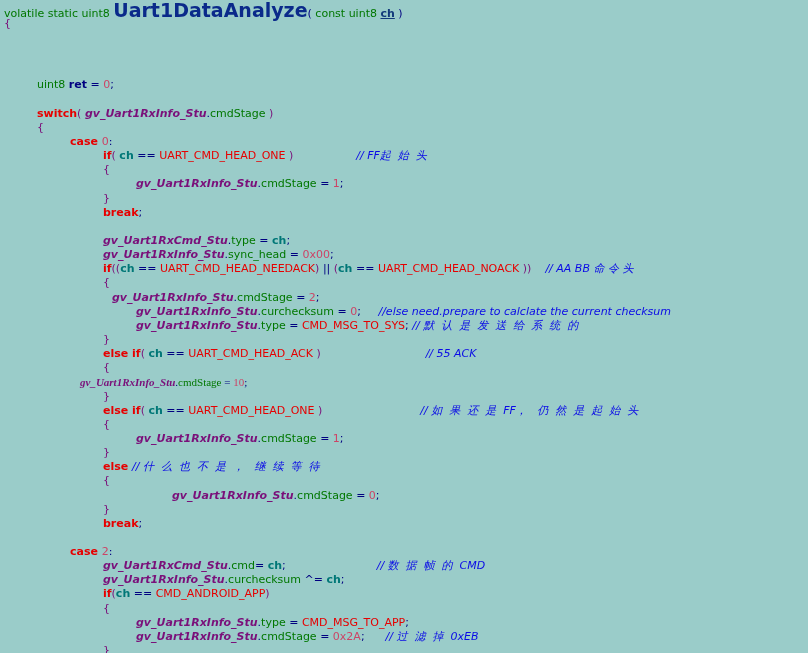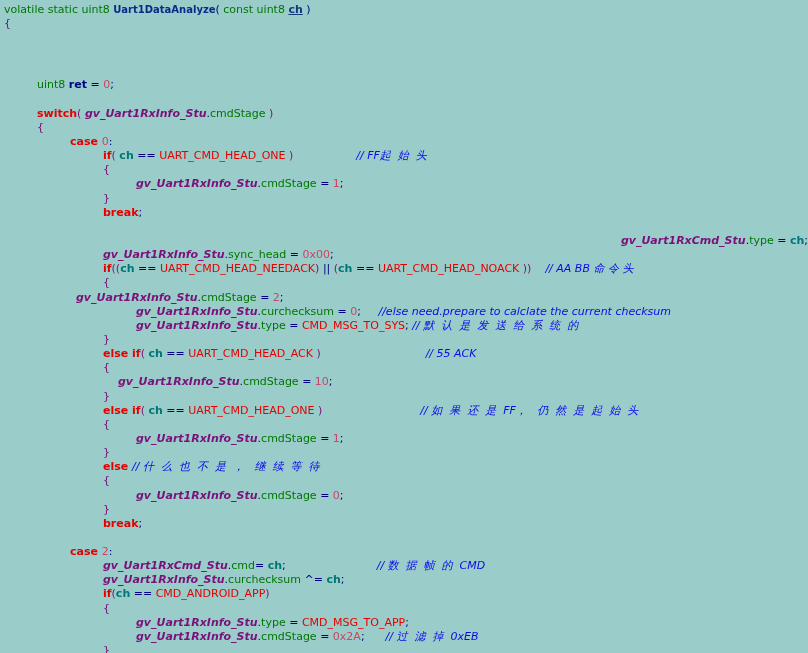--- a/index.html
+++ b/index.html
@@ -16,21 +16,21 @@
   }
   .line{
     height:14.15px;
     line-height:14.15px;
     font-size:11px;
     white-space:pre;
     color:var(--n,#000080);
   }
   .tok{white-space:pre;}
   .tok.g  {color:var(--g,#007700);}
-  .tok.fn {color:var(--fn,#0a2a8a);font-weight:bold;font-size:10px;}
+  .tok.fn {color:var(--fn,#0a2a8a);font-weight:bold;font-size:19px;}
   .tok.n  {color:var(--n,#000080);}
   .tok.p  {color:var(--p,#7a107a);}
   .tok.gv {color:var(--p,#7a107a);font-weight:bold;font-style:italic;}
   .tok.k  {color:var(--k,#e60000);font-weight:bold;}
   .tok.m  {color:var(--k,#e60000);}
   .tok.ch {color:var(--ch,#007777);font-weight:bold;}
   .tok.chd{color:var(--chd,#123a7a);font-weight:bold;text-decoration:underline;}
   .tok.num{color:var(--num,#cc4466);}
   .tok.cm {color:var(--cm,#0a0ae6);font-style:italic;}
   .tok.b  {color:var(--n,#000080);font-weight:bold;}
@@ -46,39 +46,39 @@
     <div class="line" style="padding-left: 4px;"></div>
     <div class="line" style="padding-left: 37px;"><span class="tok k">switch</span><span class="tok p">( </span><span class="tok gv">gv_Uart1RxInfo_Stu</span><span class="tok n">.</span><span class="tok g">cmdStage</span><span class="tok p"> )</span></div>
     <div class="line" style="padding-left: 37px;"><span class="tok p">{</span></div>
     <div class="line" style="padding-left: 70px;"><span class="tok k">case </span><span class="tok num">0</span><span class="tok n">:</span></div>
     <div class="line" style="padding-left: 103px;"><span class="tok k">if</span><span class="tok p">( </span><span class="tok ch">ch</span><span class="tok n"> == </span><span class="tok m">UART_CMD_HEAD_ONE</span><span class="tok p"> )</span><span class="tok cm">                  // FF起  始  头</span></div>
     <div class="line" style="padding-left: 103px;"><span class="tok p">{</span></div>
     <div class="line" style="padding-left: 136px;"><span class="tok gv">gv_Uart1RxInfo_Stu</span><span class="tok n">.</span><span class="tok g">cmdStage</span><span class="tok n"> = </span><span class="tok num">1</span><span class="tok n">;</span></div>
     <div class="line" style="padding-left: 103px;"><span class="tok p">}</span></div>
     <div class="line" style="padding-left: 103px;"><span class="tok k">break</span><span class="tok n">;</span></div>
     <div class="line" style="padding-left: 4px;"></div>
-    <div class="line" style="padding-left: 103px; text-align: right;"><span class="tok gv">gv_Uart1RxCmd_Stu</span><span class="tok n">.</span><span class="tok g">type</span><span class="tok n"> = </span><span class="tok ch">ch</span><span class="tok n">;</span></div>
+    <div class="line" style="padding-left: 103px;"><span class="tok gv">gv_Uart1RxCmd_Stu</span><span class="tok n">.</span><span class="tok g">type</span><span class="tok n"> = </span><span class="tok ch">ch</span><span class="tok n">;</span></div>
     <div class="line" style="padding-left: 103px;"><span class="tok gv">gv_Uart1RxInfo_Stu</span><span class="tok n">.</span><span class="tok g">sync_head</span><span class="tok n"> = </span><span class="tok num">0x00</span><span class="tok n">;</span></div>
     <div class="line" style="padding-left: 103px;"><span class="tok k">if</span><span class="tok p">((</span><span class="tok ch">ch</span><span class="tok n"> == </span><span class="tok m">UART_CMD_HEAD_NEEDACK</span><span class="tok p">)</span><span class="tok n"> || </span><span class="tok p">(</span><span class="tok ch">ch</span><span class="tok n"> == </span><span class="tok m">UART_CMD_HEAD_NOACK</span><span class="tok p"> ))</span><span class="tok cm">    // AA BB 命 令 头</span></div>
     <div class="line" style="padding-left: 103px;"><span class="tok p">{</span></div>
-    <div class="line" style="padding-left: 76px;"><span class="tok gv">gv_Uart1RxInfo_Stu</span><span class="tok n">.</span><span class="tok g">cmdStage</span><span class="tok n"> = </span><span class="tok num">2</span><span class="tok n">;</span></div>
+    <div class="line" style="padding-left: 112px;"><span class="tok gv">gv_Uart1RxInfo_Stu</span><span class="tok n">.</span><span class="tok g">cmdStage</span><span class="tok n"> = </span><span class="tok num">2</span><span class="tok n">;</span></div>
     <div class="line" style="padding-left: 136px;"><span class="tok gv">gv_Uart1RxInfo_Stu</span><span class="tok n">.</span><span class="tok g">curchecksum</span><span class="tok n"> = </span><span class="tok num">0</span><span class="tok n">;</span><span class="tok cm">     //else need.prepare to calclate the current checksum</span></div>
     <div class="line" style="padding-left: 136px;"><span class="tok gv">gv_Uart1RxInfo_Stu</span><span class="tok n">.</span><span class="tok g">type</span><span class="tok n"> = </span><span class="tok m">CMD_MSG_TO_SYS</span><span class="tok n">;</span><span class="tok cm"> // 默  认  是  发  送  给  系  统  的</span></div>
     <div class="line" style="padding-left: 103px;"><span class="tok p">}</span></div>
     <div class="line" style="padding-left: 103px;"><span class="tok k">else if</span><span class="tok p">( </span><span class="tok ch">ch</span><span class="tok n"> == </span><span class="tok m">UART_CMD_HEAD_ACK</span><span class="tok p"> )</span><span class="tok cm">                              // 55 ACK</span></div>
     <div class="line" style="padding-left: 103px;"><span class="tok p">{</span></div>
-    <div class="line" style="padding-left: 118px;"><span class="tok gv">gv_Uart1RxInfo_Stu</span><span class="tok n">.</span><span class="tok g">cmdStage</span><span class="tok n"> = </span><span class="tok num">10</span><span class="tok n">;</span></div>
+    <div class="line" style="padding-left: 80px; font-family: Liberation Serif, serif;"><span class="tok gv">gv_Uart1RxInfo_Stu</span><span class="tok n">.</span><span class="tok g">cmdStage</span><span class="tok n"> = </span><span class="tok num">10</span><span class="tok n">;</span></div>
     <div class="line" style="padding-left: 103px;"><span class="tok p">}</span></div>
     <div class="line" style="padding-left: 103px;"><span class="tok k">else if</span><span class="tok p">( </span><span class="tok ch">ch</span><span class="tok n"> == </span><span class="tok m">UART_CMD_HEAD_ONE</span><span class="tok p"> )</span><span class="tok cm">                            // 如  果  还  是  FF，   仍  然  是  起  始  头</span></div>
     <div class="line" style="padding-left: 103px;"><span class="tok p">{</span></div>
     <div class="line" style="padding-left: 136px;"><span class="tok gv">gv_Uart1RxInfo_Stu</span><span class="tok n">.</span><span class="tok g">cmdStage</span><span class="tok n"> = </span><span class="tok num">1</span><span class="tok n">;</span></div>
     <div class="line" style="padding-left: 103px;"><span class="tok p">}</span></div>
     <div class="line" style="padding-left: 103px;"><span class="tok k">else </span><span class="tok cm">// 什  么  也  不  是  ，   继  续  等  待</span></div>
     <div class="line" style="padding-left: 103px;"><span class="tok p">{</span></div>
-    <div class="line" style="padding-left: 136px;"><span class="tok gv">gv_Uart1RxInfo_Stu</span><span class="tok n">.</span><span class="tok g">cmdStage</span><span class="tok n"> = </span><span class="tok num">0</span><span class="tok n">;</span></div>
+    <div class="line" style="padding-left: 136px; margin-left: 36px;"><span class="tok gv">gv_Uart1RxInfo_Stu</span><span class="tok n">.</span><span class="tok g">cmdStage</span><span class="tok n"> = </span><span class="tok num">0</span><span class="tok n">;</span></div>
     <div class="line" style="padding-left: 103px;"><span class="tok p">}</span></div>
     <div class="line" style="padding-left: 103px;"><span class="tok k">break</span><span class="tok n">;</span></div>
     <div class="line" style="padding-left: 4px;"></div>
     <div class="line" style="padding-left: 70px;"><span class="tok k">case </span><span class="tok num">2</span><span class="tok n">:</span></div>
     <div class="line" style="padding-left: 103px;"><span class="tok gv">gv_Uart1RxCmd_Stu</span><span class="tok n">.</span><span class="tok g">cmd</span><span class="tok n">= </span><span class="tok ch">ch</span><span class="tok n">;</span><span class="tok cm">                          // 数  据  帧  的  CMD</span></div>
     <div class="line" style="padding-left: 103px;"><span class="tok gv">gv_Uart1RxInfo_Stu</span><span class="tok n">.</span><span class="tok g">curchecksum</span><span class="tok n"> ^= </span><span class="tok ch">ch</span><span class="tok n">;</span></div>
     <div class="line" style="padding-left: 103px;"><span class="tok k">if</span><span class="tok p">(</span><span class="tok ch">ch</span><span class="tok n"> == </span><span class="tok m">CMD_ANDROID_APP</span><span class="tok p">)</span></div>
     <div class="line" style="padding-left: 103px;"><span class="tok p">{</span></div>
     <div class="line" style="padding-left: 136px;"><span class="tok gv">gv_Uart1RxInfo_Stu</span><span class="tok n">.</span><span class="tok g">type</span><span class="tok n"> = </span><span class="tok m">CMD_MSG_TO_APP</span><span class="tok n">;</span></div>
     <div class="line" style="padding-left: 136px;"><span class="tok gv">gv_Uart1RxInfo_Stu</span><span class="tok n">.</span><span class="tok g">cmdStage</span><span class="tok n"> = </span><span class="tok num">0x2A</span><span class="tok n">;</span><span class="tok cm">      // 过  滤  掉  0xEB</span></div>

